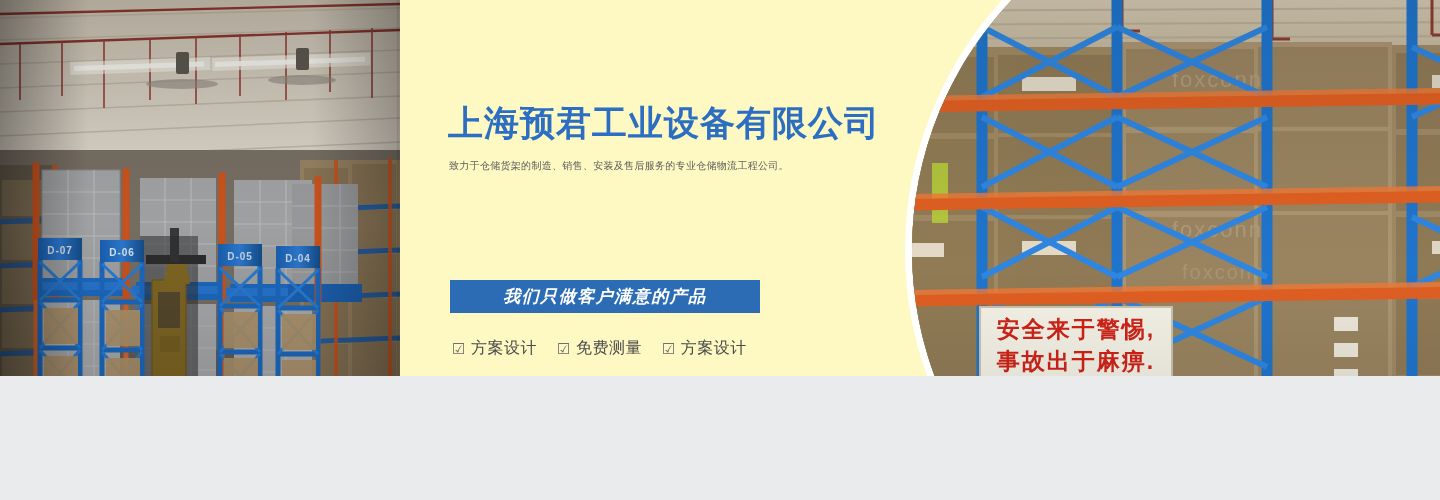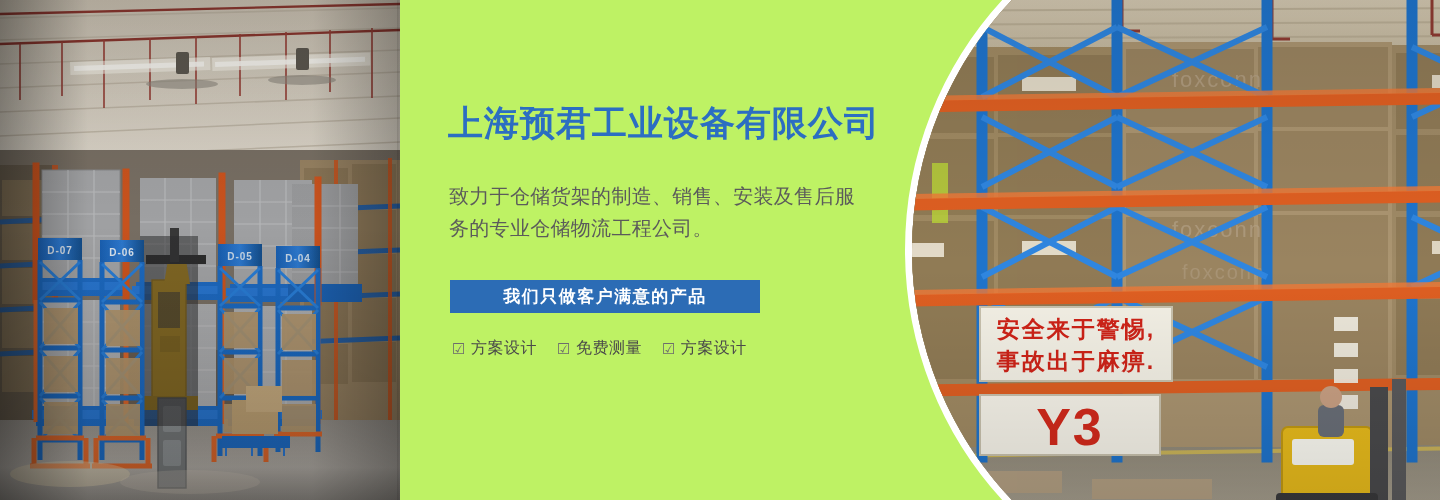--- a/index.html
+++ b/index.html
@@ -5,22 +5,22 @@
 <style>
   * { margin:0; padding:0; box-sizing:border-box; }
   html,body { width:1440px; height:500px; overflow:hidden; }
   body {
     font-family:"Liberation Sans","DejaVu Sans",sans-serif;
     background:#eaebec;
   }
 
   .banner {
     position:relative;
-    width:1440px; height:500px;
-    background:#bef264;
+    width:1440px; height:376px;
+    background:#fef9c3;
     overflow:hidden;
   }
 
   
   .left-photo {
     position:absolute; left:0; top:0;
     width:400px; height:500px;
     overflow:hidden;
     background:#6b6155;
   }
@@ -58,23 +58,23 @@
   .title {
     position:absolute; left:0; top:104px;
     font-size:35px; font-weight:bold;
     letter-spacing:1px;
     color:#2c6ec2;
     white-space:nowrap;
     line-height:1.1;
   }
 
   .subtitle {
-    position:absolute; left:1px; top:180px;
+    position:absolute; left:1px; top:158px;
     width:420px;
-    font-size:20px;
+    font-size:10px;
     line-height:1.62;
     color:#5b5b5b;
     letter-spacing:.3px;
   }
 
   .slogan {
     position:absolute; left:4px; top:228px;
     font-family:"Liberation Serif","DejaVu Serif",serif;
     font-size:34px; font-weight:bold;
     color:#2c6ec2;
@@ -85,20 +85,21 @@
   .cta {
     position:absolute; left:2px; top:280px;
     width:310px; height:33px;
     background:#2c6cb5;
     color:#ffffff;
     font-size:17px; font-weight:bold;
     letter-spacing:1.5px;
     display:flex; align-items:center; justify-content:center;
     border:none; cursor:pointer;
     font-family:inherit;
+    font-style:italic;
   }
 
   .features {
     position:absolute; left:4px; top:338px;
     display:flex; align-items:center;
     gap:20px;
     white-space:nowrap;
   }
   .feature {
     display:flex; align-items:center;

